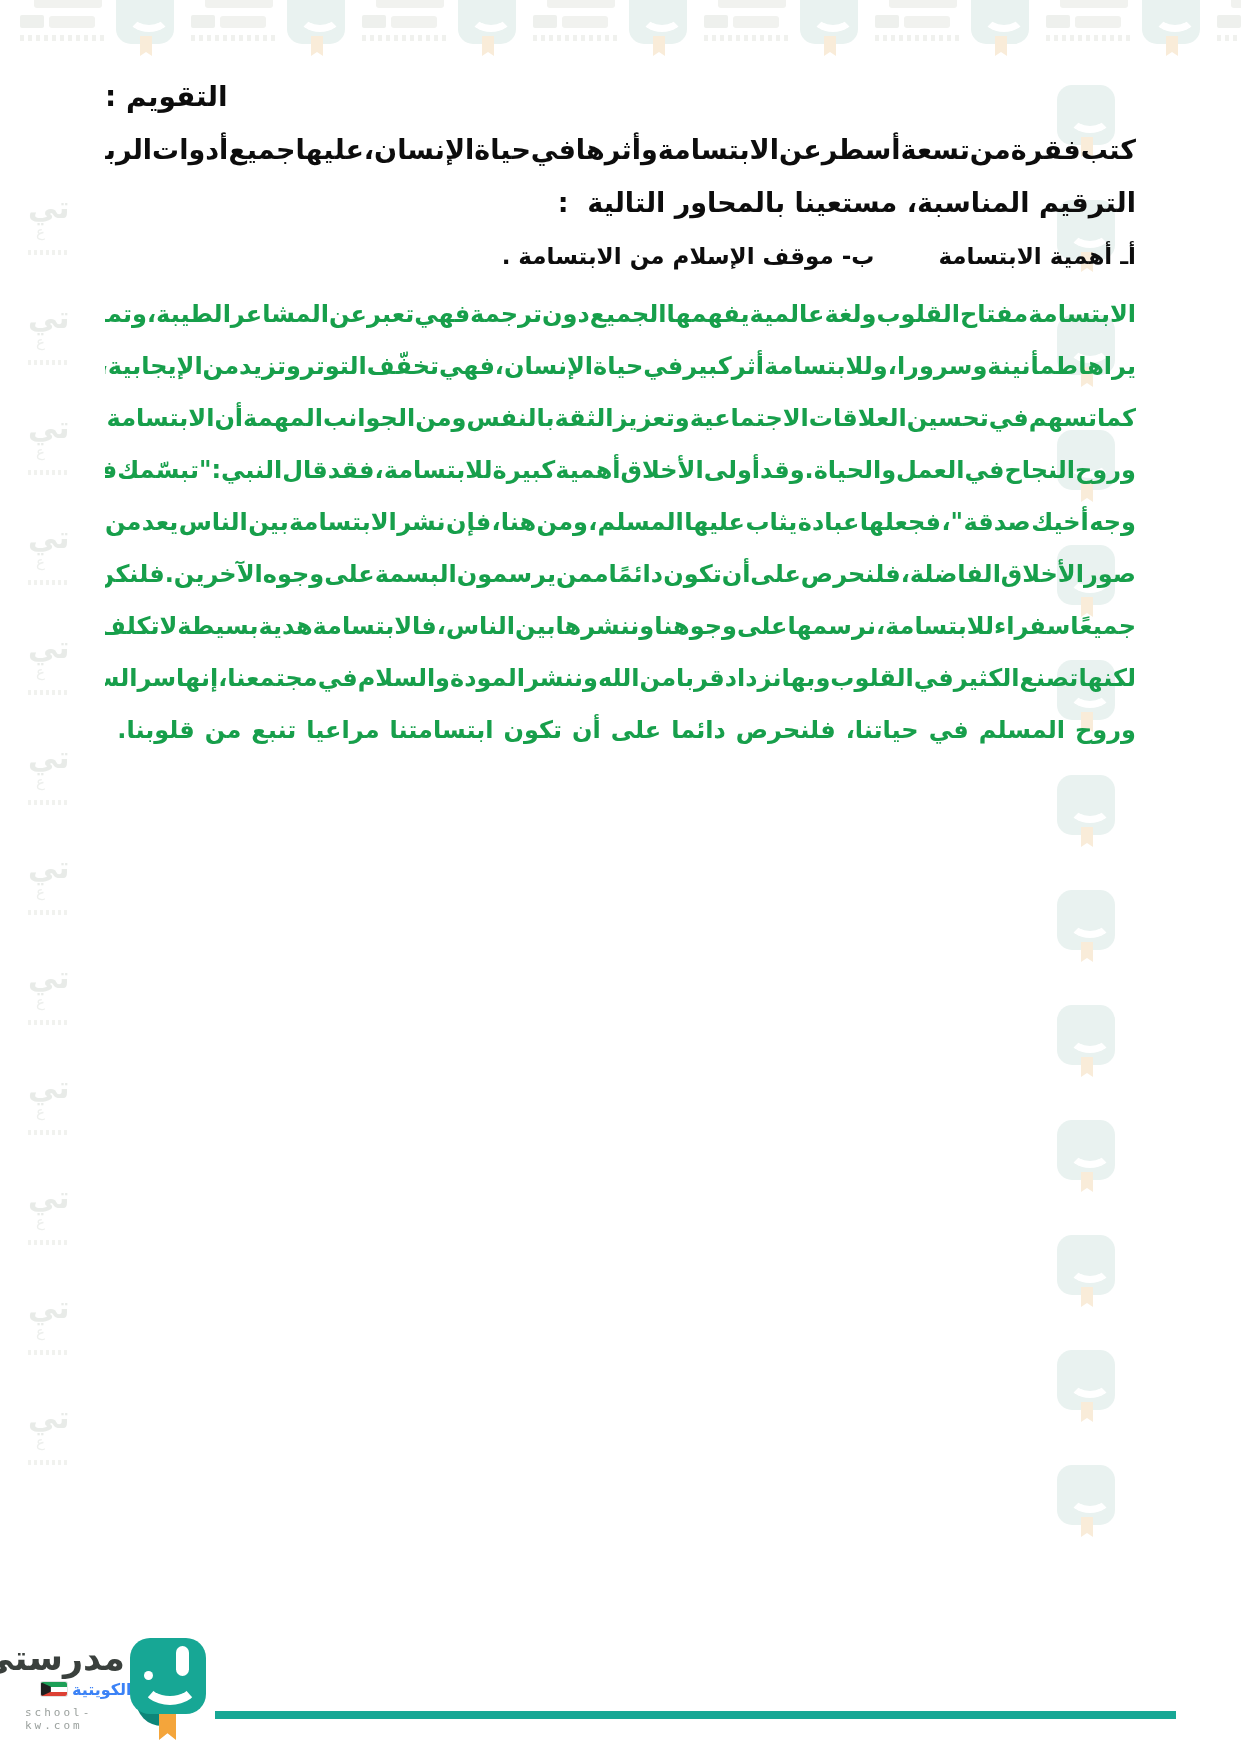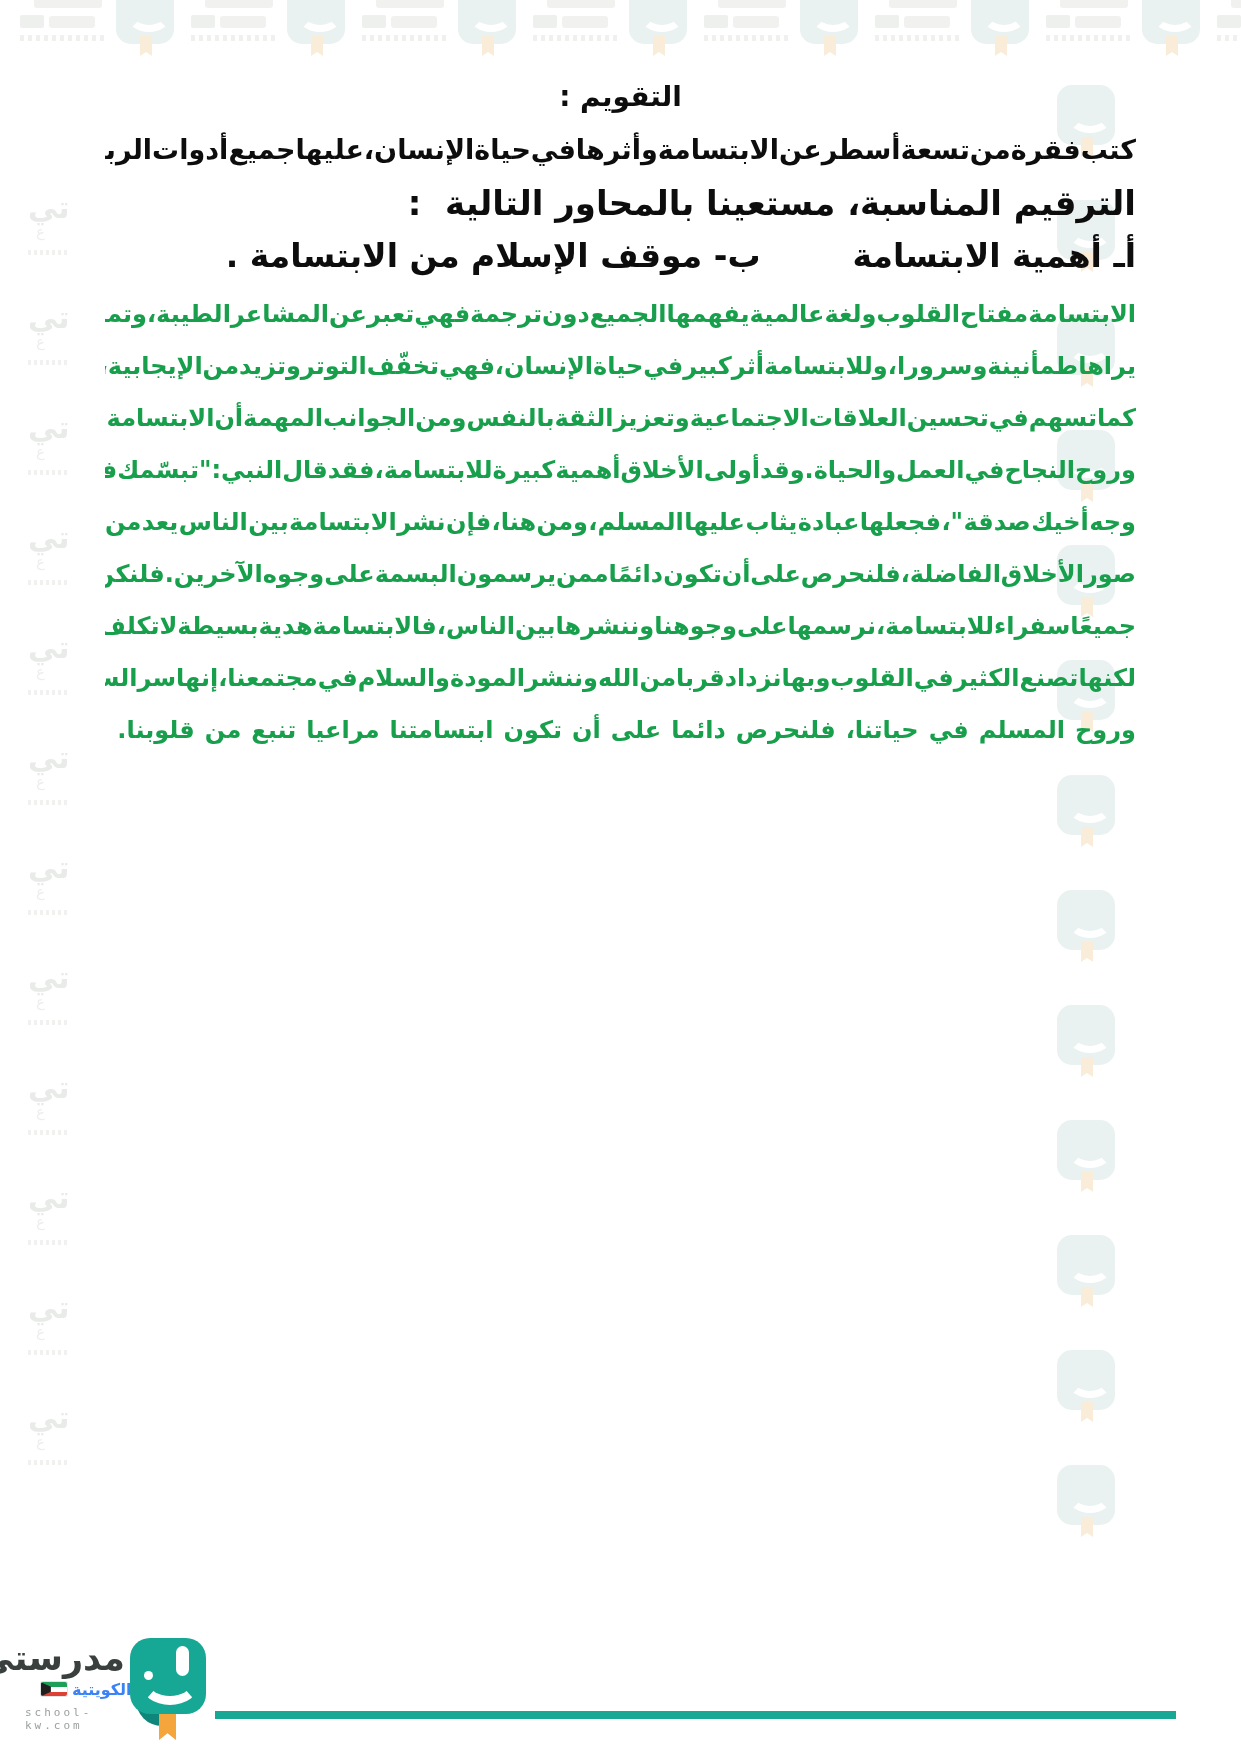--- a/index.html
+++ b/index.html
@@ -22,26 +22,26 @@
             border-bottom:7px solid #fff;border-radius:50%;}
   .wm-ribbon{position:absolute;left:24px;top:52px;width:12px;height:20px;background:#f9ecd9;
              clip-path:polygon(0 0,100% 0,100% 100%,50% 80%,0 100%);}
   .wm-left{position:absolute;width:60px;}
   .wm-ty{font-weight:700;font-size:30px;color:#e8ebe8;display:block;line-height:1;}
   .wm-ain{font-size:15px;color:#edefed;display:block;margin:2px 0 0 8px;line-height:1;}
   .wm-ldots{width:40px;height:5px;margin-top:10px;background:repeating-linear-gradient(90deg,#f1f2ef 0 3px,transparent 3px 6px);}
 
   
   .content{position:absolute;top:72px;right:105px;left:105px;direction:rtl;color:#0d0d0d;z-index:2;}
-  .title{font-size:28px;font-weight:700;height:50px;line-height:50px;text-align:center;}
+  .title{font-size:28px;font-weight:700;height:50px;line-height:50px;text-align:left;}
   .jflex{display:flex;justify-content:space-between;align-items:center;overflow:hidden;direction:rtl;}
   .jflex span{white-space:nowrap;}
   .bline{height:54px;font-size:27px;font-weight:700;}
-  .bline-plain{height:54px;line-height:54px;font-size:34px;font-weight:700;text-align:right;white-space:pre;}
-  .axes{height:52px;line-height:52px;font-size:33px;font-weight:700;text-align:right;white-space:pre;}
+  .bline-plain{height:54px;line-height:54px;font-size:27px;font-weight:700;text-align:right;white-space:pre;}
+  .axes{height:52px;line-height:52px;font-size:23px;font-weight:700;text-align:right;white-space:pre;}
   .answer{margin-top:6px;}
   .aline{height:52px;font-size:24px;font-weight:700;color:var(--answer-green,#179f4b);}
   .answer .aline:last-child{justify-content:flex-start;gap:10px;}
 
   
   .footer-bar{position:absolute;left:215px;top:1711px;width:961px;height:8px;
               background:var(--brand-teal,#17a795);z-index:3;}
   .brand{position:absolute;left:25px;top:1628px;width:210px;height:125px;z-index:3;}
   .brand-icon{position:absolute;left:105px;top:10px;width:76px;height:78px;}
   .bi-tail{position:absolute;left:6px;top:48px;width:38px;height:40px;background:#0e8679;

